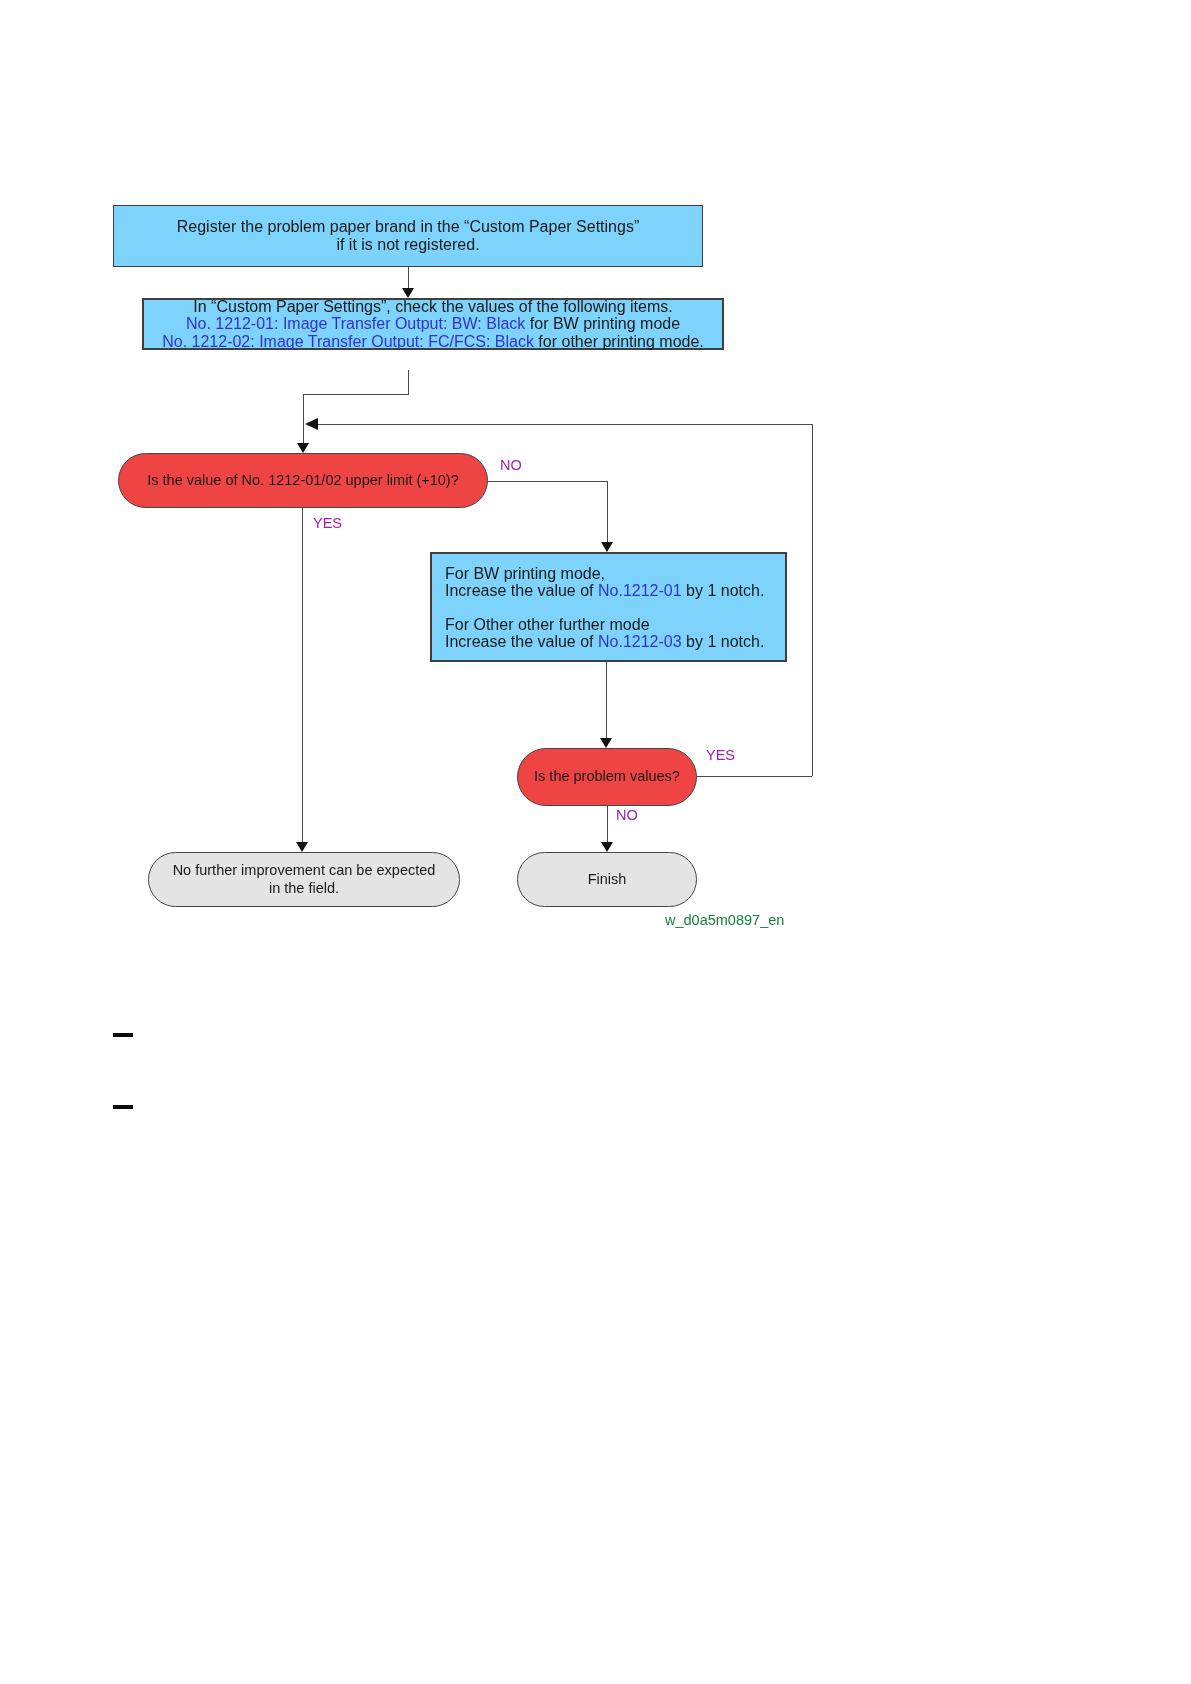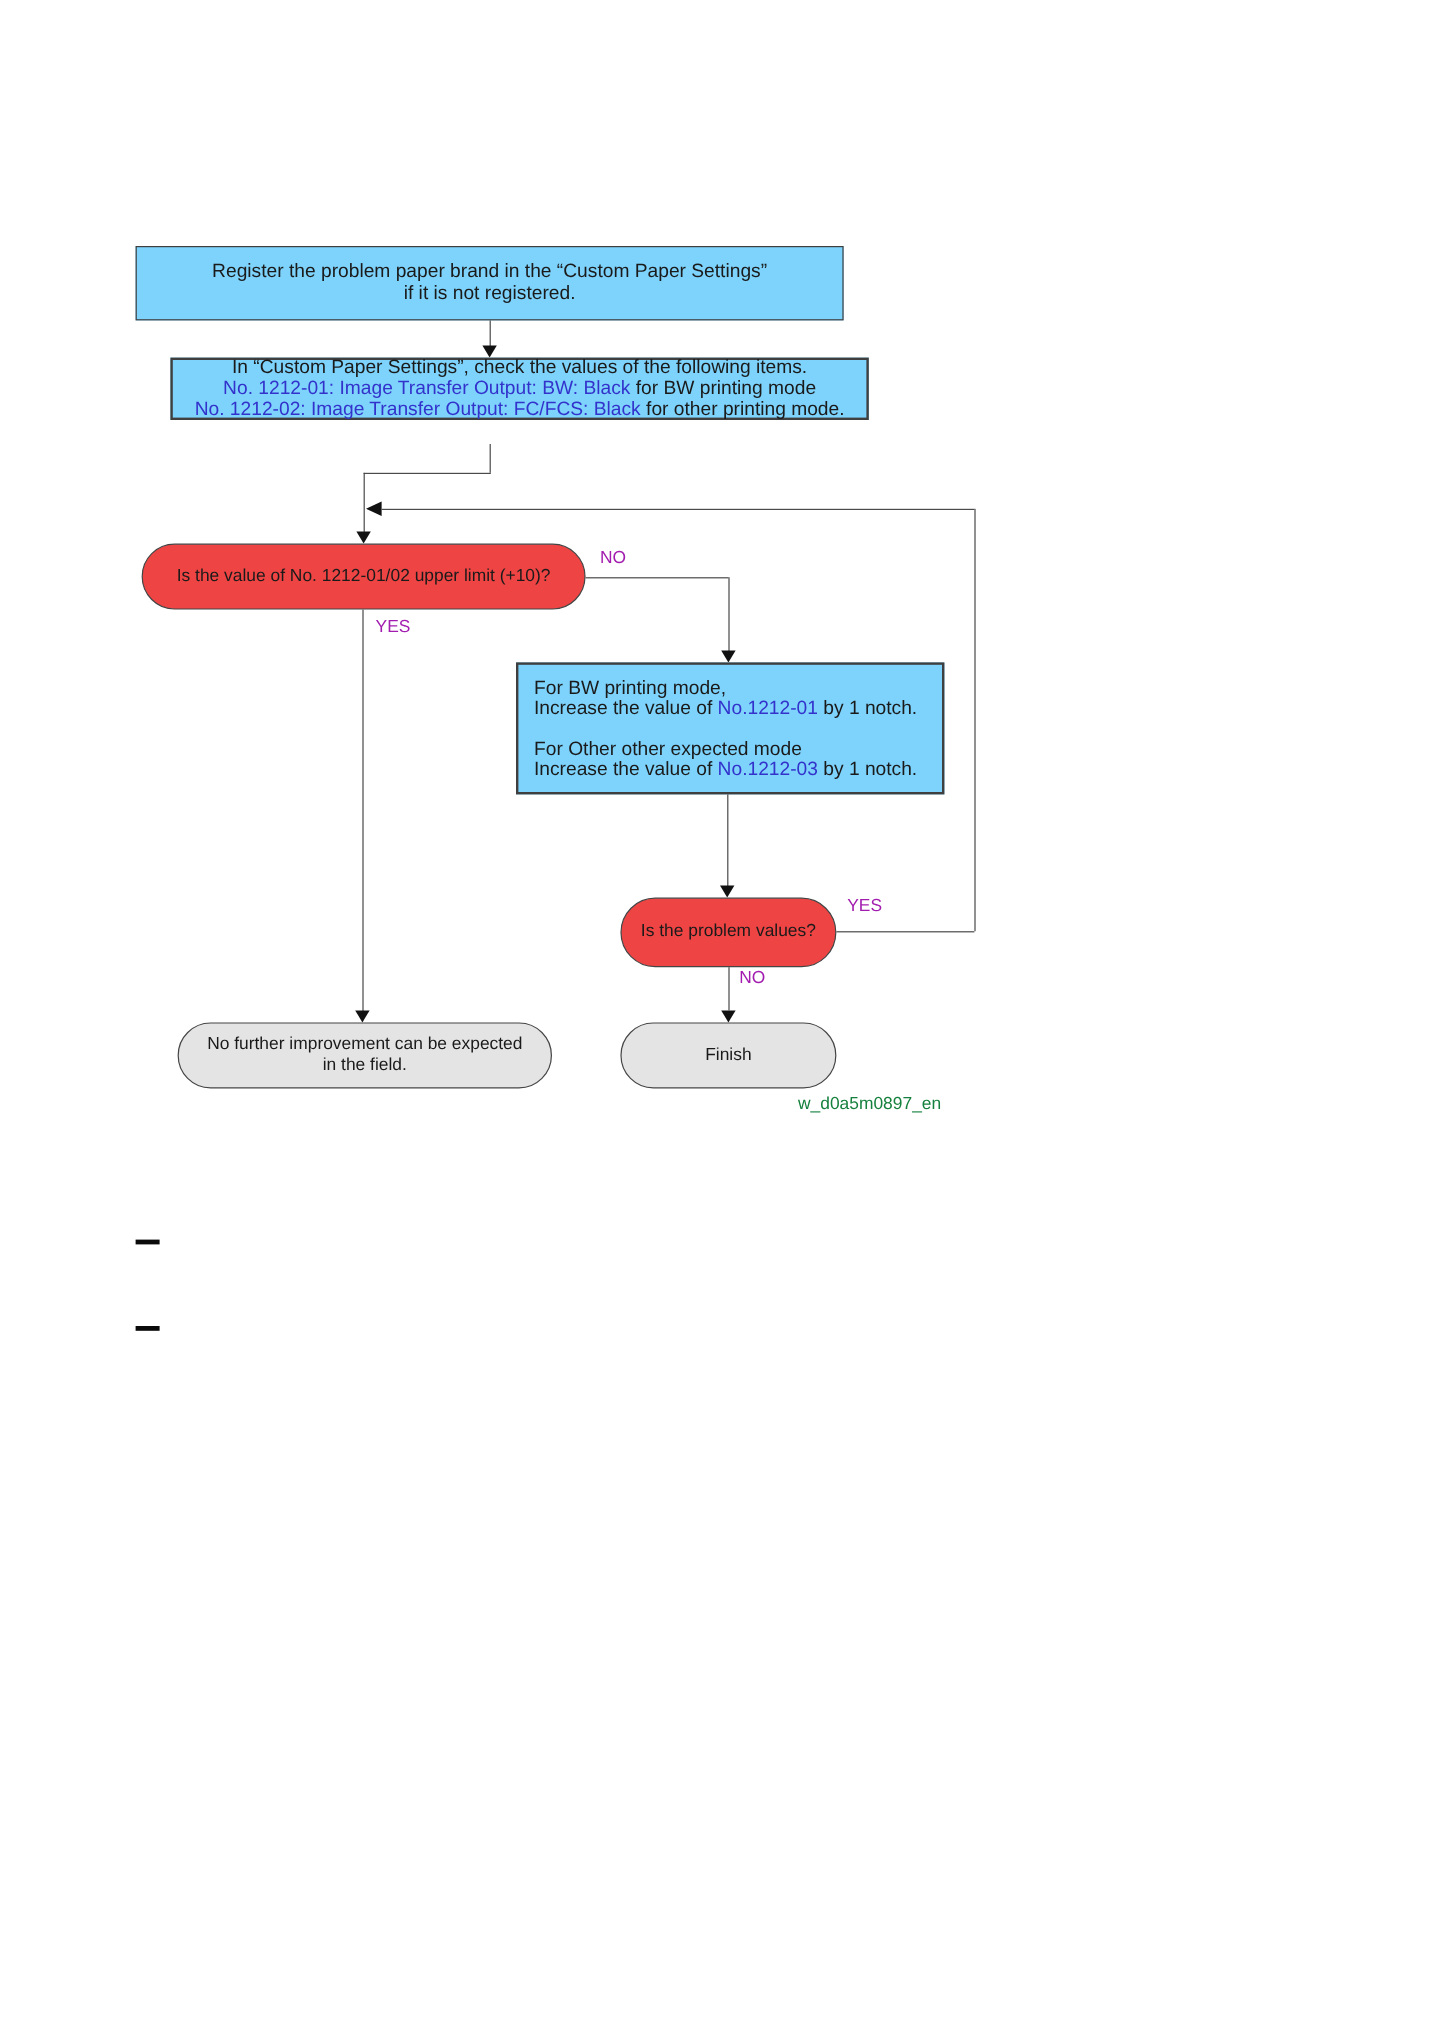--- a/index.html
+++ b/index.html
@@ -64,21 +64,21 @@
   <div class="arrow-down" style="left:600.5px;top:542px;"></div>
 
   <div class="flow-label" style="left:313px;top:515px;">YES</div>
   <div class="vline" style="left:302px;top:508px;height:336px;"></div>
   <div class="arrow-down" style="left:295.5px;top:842px;"></div>
 
   <div class="rect-node thick action-text" style="left:430px;top:552px;width:357px;height:110px;">
     <div>For BW printing mode,</div>
     <div><span>Increase the value of </span><span class="blue">No.1212-01</span><span> by 1 notch.</span></div>
     <div>&nbsp;</div>
-    <div>For Other other expected mode</div>
+    <div>For Other other further mode</div>
     <div><span>Increase the value of </span><span class="blue">No.1212-03</span><span> by 1 notch.</span></div>
   </div>
 
   <div class="vline" style="left:606px;top:662px;height:78px;"></div>
   <div class="arrow-down" style="left:599.5px;top:738px;"></div>
 
   <div class="stadium" style="left:517px;top:748px;width:180px;height:58px;">
     <div>Is the problem values?</div>
   </div>
   <div class="flow-label" style="left:706px;top:747px;">YES</div>

